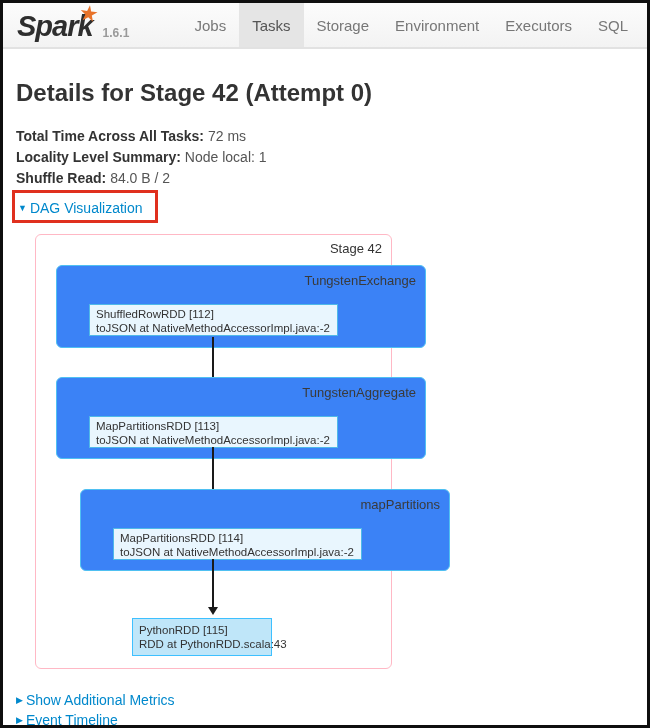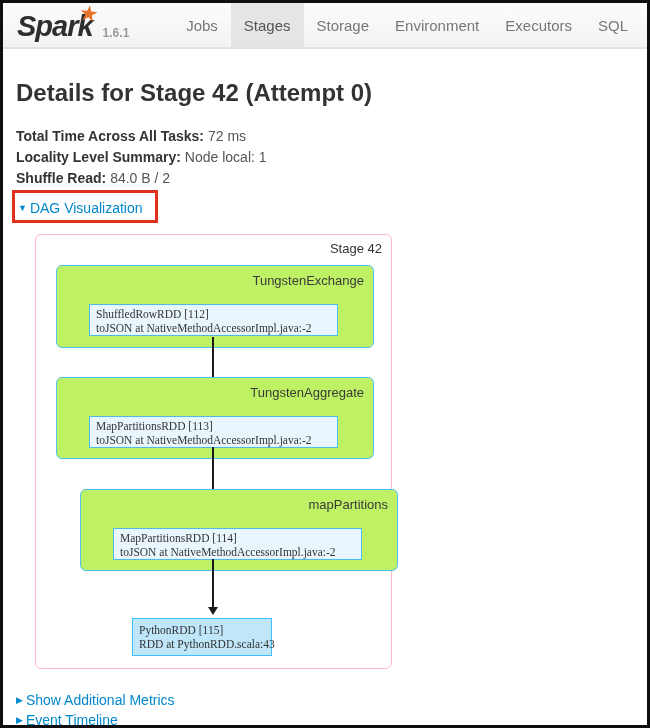--- a/index.html
+++ b/index.html
@@ -110,23 +110,23 @@
   }
   .stage-label {
     position: absolute;
     top: 6px; right: 9px;
     font-size: 13px;
     color: #333;
   }
   .cluster {
     position: absolute;
     left: 20px;
-    width: 318px;
+    width: 370px;
     height: 82px;
-    background: #bef264;
+    background: #3b82f6;
     border: 1px solid #4fc0f2;
     border-radius: 6px;
     padding-left: 39px;
   }
   .cluster-label {
     position: absolute;
     top: 7px; right: 9px;
     font-size: 13px;
     color: #3a3a3a;
   }
@@ -136,21 +136,20 @@
   .rdd-node {
     position: absolute;
     background: #e9f6fe;
     border: 1px solid #4fb9e8;
     border-radius: 0;
     font-size: 11.5px;
     line-height: 14px;
     color: #333;
     padding: 2px 6px;
     white-space: nowrap;
-    font-family: Liberation Serif, serif;
   }
   .cluster .rdd-node { left: 32px; top: 38px; width: 249px; height: 32px; }
   .output-node {
     left: 96px; top: 383px;
     width: 140px; height: 38px;
     padding: 4px 6px;
     background: #bfe6f9;
     border-color: #3ec0ff;
   }
   .arrow { position: absolute; left: 172px; width: 10px; }
@@ -179,21 +178,21 @@
 <div class="frame">
 
   <nav class="navbar">
     <a class="logo">
       <span class="logo-text">Spark</span>
       <span class="logo-star">★</span>
       <span class="logo-version">1.6.1</span>
     </a>
     <ul class="tabs">
       <li>Jobs</li>
-      <li class="active">Stages</li>
+      <li class="active">Tasks</li>
       <li>Storage</li>
       <li>Environment</li>
       <li>Executors</li>
       <li>SQL</li>
     </ul>
   </nav>
 
   <div class="main">
 
     <h1 class="page-title">Details for Stage 42 (Attempt 0)</h1>

